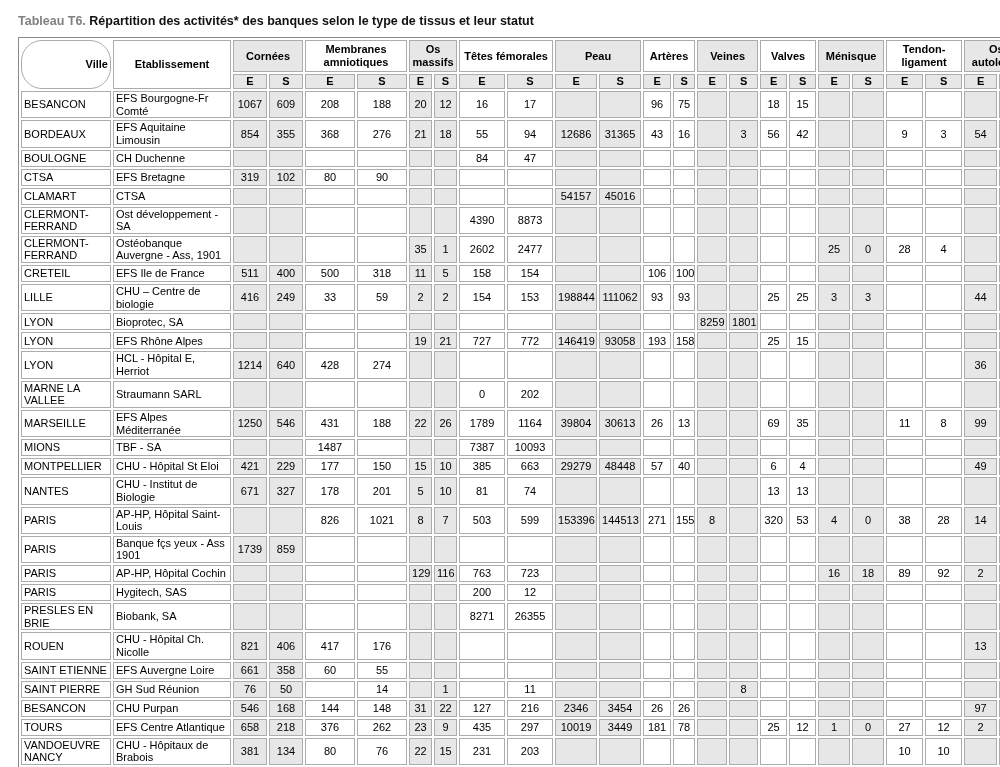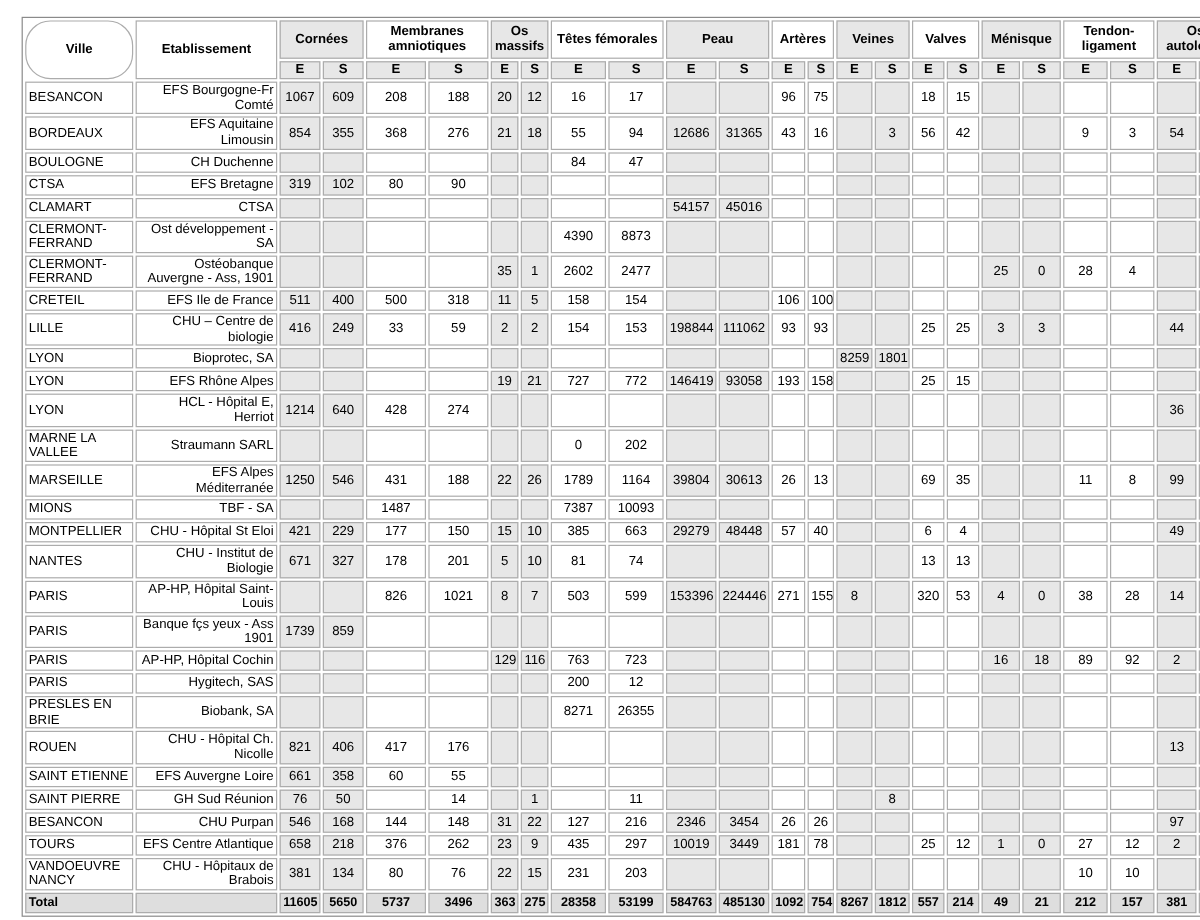--- a/index.html
+++ b/index.html
@@ -5,34 +5,38 @@
   html,body { margin:0; padding:0; background:#ffffff; }
   body { width:1000px; height:767px; font-family:"Liberation Sans", sans-serif; color:#000; }
   .page { padding:14px 15px 0 18px; }
   .title { font-size:12.5px; font-weight:bold; margin-bottom:9px; }
   .title-prefix { color:#808080; }
   .title-text { color:#111; }
   table.t6 { border-collapse:separate; border-spacing:2px; table-layout:fixed; width:965px; border:1px solid #8a8a8a; background:#fff; }
   table.t6 th, table.t6 td { border:1px solid #acacac; font-size:11px; padding:0 2px; overflow:hidden; vertical-align:middle; line-height:1.15; }
   table.t6 th { font-weight:bold; }
   .group-row th { height:30px; text-align:center; }
-  th.ville-hdr { text-align:center; vertical-align:bottom; padding-left:3px; padding-bottom:2px;border-radius:21px; }
+  th.ville-hdr { text-align:right; vertical-align:bottom; padding-left:3px; padding-bottom:2px;border-radius:21px; }
   th.etab-hdr { text-align:center; padding-left:3px; }
   .sub-row th { height:13px; text-align:center; background:#e7e7e7; }
   .shaded { background:#e7e7e7; }
   td.ville { text-align:left; padding-right:3px; }
-  td.etab { text-align:right; padding-right:3px; }
+  td.etab { text-align:left; padding-right:3px; }
   td.num { text-align:center; padding:0 1px; height:15px; }
   tr.total-row td { background:#dedede; font-weight:bold; font-size:10.5px; }
 </style>
 </head>
 <body>
 
 <div class="page">
 
+  <div class="title">
+    <span class="title-prefix">Tableau T6.</span>
+    <span class="title-text">Répartition des activités* des banques selon le type de tissus et leur statut</span>
+  </div>
 
   <table class="t6">
     <colgroup id="cols">
         <col style="width: 90px;">
         <col style="width: 118px;">
         <col style="width: 34px;">
         <col style="width: 34px;">
         <col style="width: 50px;">
         <col style="width: 50px;">
         <col style="width: 23px;">
@@ -543,21 +547,21 @@
           <td class="etab">AP-HP, Hôpital Saint-Louis</td>
           <td class="num shaded"></td>
           <td class="num shaded"></td>
           <td class="num">826</td>
           <td class="num">1021</td>
           <td class="num shaded">8</td>
           <td class="num shaded">7</td>
           <td class="num">503</td>
           <td class="num">599</td>
           <td class="num shaded">153396</td>
-          <td class="num shaded">224446</td>
+          <td class="num shaded">144513</td>
           <td class="num">271</td>
           <td class="num">155</td>
           <td class="num shaded">8</td>
           <td class="num shaded"></td>
           <td class="num">320</td>
           <td class="num">53</td>
           <td class="num shaded">4</td>
           <td class="num shaded">0</td>
           <td class="num">38</td>
           <td class="num">28</td>

